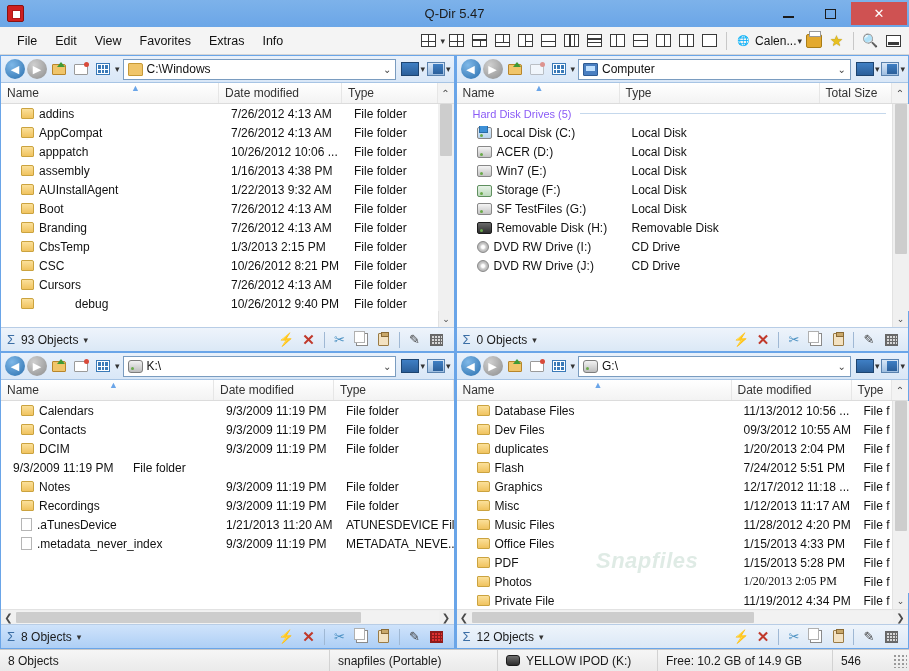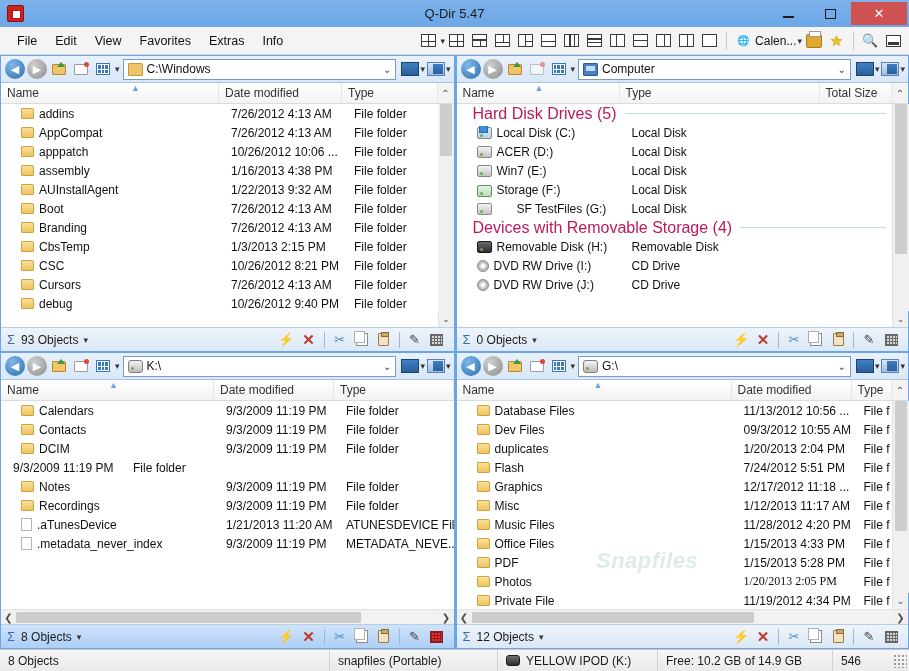--- a/index.html
+++ b/index.html
@@ -136,21 +136,21 @@
   
   .listwrap { flex: 1 1 auto; display:flex; min-height: 0; position: relative; padding-left: 6px; }
   .list { flex: 1 1 auto; min-width:0; overflow: hidden; position: relative; background:#fff; }
   .row { height: 19px; display:flex; align-items:center; font-size: 12px; color:#111; }
   .cell { padding: 0 6px; overflow:hidden; white-space:nowrap; display:flex; align-items:center; }
   .cell.name { padding-left: 14px; }
   .fic { width:13px; height:11px; margin-right:5px; flex:0 0 auto; }
   .fic.folder { background:linear-gradient(to bottom,#fbe09a,#f0c35f); border:1px solid #cba33f;
                 border-radius:1px 2px 1px 1px; }
   .fic.file { background:#fff; border:1px solid #b5b5b5; height:13px; width:11px; }
-  .group { font-size:16px; color:#be185d; display:flex; align-items:center; padding-left:10px; height:19px; }
+  .group { font-size:11px; color:#8b5cf6; display:flex; align-items:center; padding-left:10px; height:19px; }
   .group .line { flex:1 1 auto; height:1px; background:#c5d8ec; margin-left:8px; margin-right:6px; }
   .drv { width:15px;height:12px;margin-right:5px;flex:0 0 auto;border-radius:2px;
          background:linear-gradient(to bottom,#f4f4f4,#c4c4c4);border:1px solid #888;position:relative;}
   .drv.sys{background:linear-gradient(to bottom,#dfeefb,#b9d4ec);}
   .drv.sys::before{content:"";position:absolute;left:1px;top:-3px;width:7px;height:6px;
                    background:#3c8fd6;border:1px solid #2a6ca6;}
   .drv.removable{background:linear-gradient(to bottom,#6a6a6a,#2e2e2e);border-color:#1a1a1a;}
   .drv.cd{width:12px;height:12px;border-radius:50%;background:radial-gradient(circle,#fff 20%,#c9c9c9 45%,#9f9f9f 100%);border:1px solid #8a8a8a;}
   .drv.xl{background:linear-gradient(to bottom,#e7f3e7,#bcd9bc);border-color:#5f8f5f;}
   .drv::after{content:"";position:absolute;left:2px;bottom:1px;width:3px;height:3px;background:#6aaa4a;border-radius:50%;}
@@ -464,21 +464,21 @@
               </div>
               <div class="row">
                 <div class="cell name" style="width: 218px;">
                   <span class="fic folder"></span>
                   <span>Cursors</span>
                 </div>
                 <div class="cell" style="width: 123px;">7/26/2012 4:13 AM</div>
                 <div class="cell" style="flex: 1 1 0%;">File folder</div>
               </div>
               <div class="row">
-                <div class="cell name" style="width: 218px;">
+                <div class="cell name" style="width: 218px; gap: 36px;">
                   <span class="fic folder"></span>
                   <span>debug</span>
                 </div>
                 <div class="cell" style="width: 123px;">10/26/2012 9:40 PM</div>
                 <div class="cell" style="flex: 1 1 0%;">File folder</div>
               </div>
             </div>
           <div class="vscroll">
             <div class="vsb-track">
               <div class="vsb-thumb" style="top:0;height:52px"></div>
@@ -591,30 +591,26 @@
               </div>
               <div class="row">
                 <div class="cell name" style="width: 163px; align-items: flex-end;">
                   <span class="drv xl"></span>
                   <span>Storage (F:)</span>
                 </div>
                 <div class="cell" style="width: 200px;">Local Disk</div>
                 <div class="cell" style="flex: 1 1 0%;"></div>
               </div>
               <div class="row">
-                <div class="cell name" style="width: 163px; gap: 20px;">
+                <div class="cell name" style="width: 163px;">
                   <span class="drv"></span>
                   <span>SF TestFiles (G:)</span>
                 </div>
                 <div class="cell" style="width: 200px;">Local Disk</div>
                 <div class="cell" style="flex: 1 1 0%;"></div>
-              </div>
-              <div class="group">
-                <span>Devices with Removable Storage (4)</span>
-                <span class="line"></span>
               </div>
               <div class="row">
                 <div class="cell name" style="width: 163px;">
                   <span class="drv removable"></span>
                   <span>Removable Disk (H:)</span>
                 </div>
                 <div class="cell" style="width: 200px;">Removable Disk</div>
                 <div class="cell" style="flex: 1 1 0%;"></div>
               </div>
               <div class="row">

